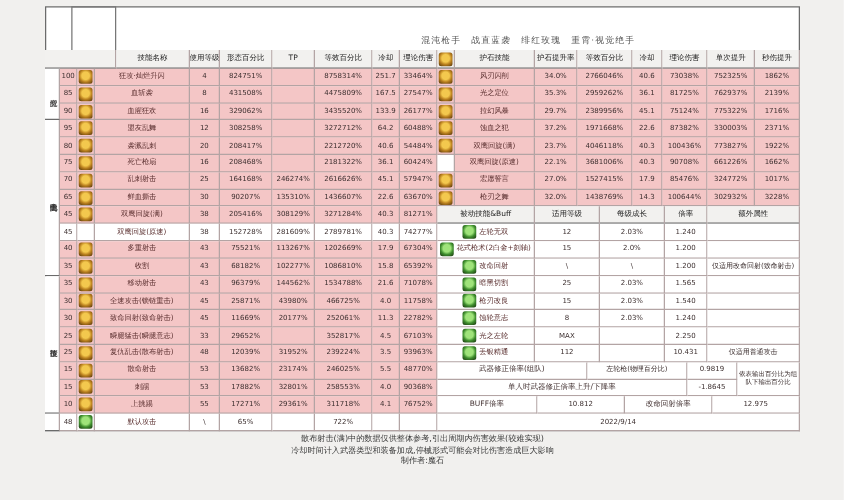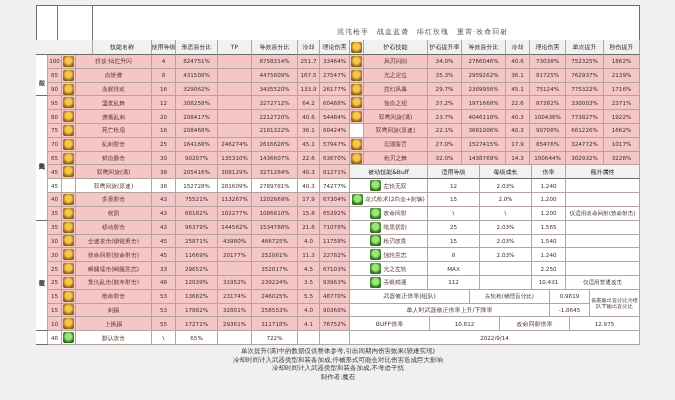--- a/index.html
+++ b/index.html
@@ -36,21 +36,21 @@
   #footer{position:absolute;left:58px;top:347px;width:560px;text-align:center;font-size:6.5px;line-height:8.6px;color:#3a3a3a;}
   #footer div{white-space:nowrap;}
   .notecell{position:absolute;box-sizing:border-box;border-right:1px solid #b3a4a4;border-bottom:1px solid #b3a4a4;background:#fff;
      display:flex;align-items:center;justify-content:center;text-align:center;font-size:5.2px;line-height:6px;color:#3c2f2f;}
 </style>
 </head>
 <body>
 
 <div class="frame"></div>
 <div id="avatar"></div>
-<div id="title">混沌枪手　战直蓝袭　绯红玫瑰　重霄·改命回射</div>
+<div id="title">混沌枪手　战直蓝袭　绯红玫瑰　重霄·视觉绝手</div>
 <div id="tables">
     <div class="row" style="left: 36px; top: 40px; height: 15px;">
       <span class="c hdr" style="width: 57px;"></span>
       <span class="c hdr" style="width: 59px;">技能名称</span>
       <span class="c hdr" style="width: 24px;">使用等级</span>
       <span class="c hdr" style="width: 42px;">形态百分比</span>
       <span class="c hdr" style="width: 34px;">TP</span>
       <span class="c hdr" style="width: 46px;">等效百分比</span>
       <span class="c hdr" style="width: 22px;">冷却</span>
       <span class="c hdr" style="width: 30px;">理论伤害</span>
@@ -537,17 +537,16 @@
       <span class="c white" style="width: 80px;">BUFF倍率</span>
       <span class="c white num" style="width: 70px;">10.812</span>
       <span class="c white" style="width: 70px;">改命回射倍率</span>
       <span class="c white num" style="width: 70px;">12.975</span>
     </div>
     <div class="row" style="left: 350px; top: 331.2px;">
       <span class="c white num" style="width: 290px;">2022/9/14</span>
     </div>
   </div>
 <div id="footer">
-  <div>单次提升(满)中的数据仅供整体参考,引出周期内伤害效果(较难实现)</div>
+  <div>散布射击(满)中的数据仅供整体参考,引出周期内伤害效果(较难实现)</div>
   <div>冷却时间计入武器类型和装备加成,停械形式可能会对比伤害造成巨大影响</div>
-  <div>冷却时间计入武器类型和装备加成,不考虑干扰</div>
   <div>制作者:魔石</div>
 </div>
 
 </body></html>

